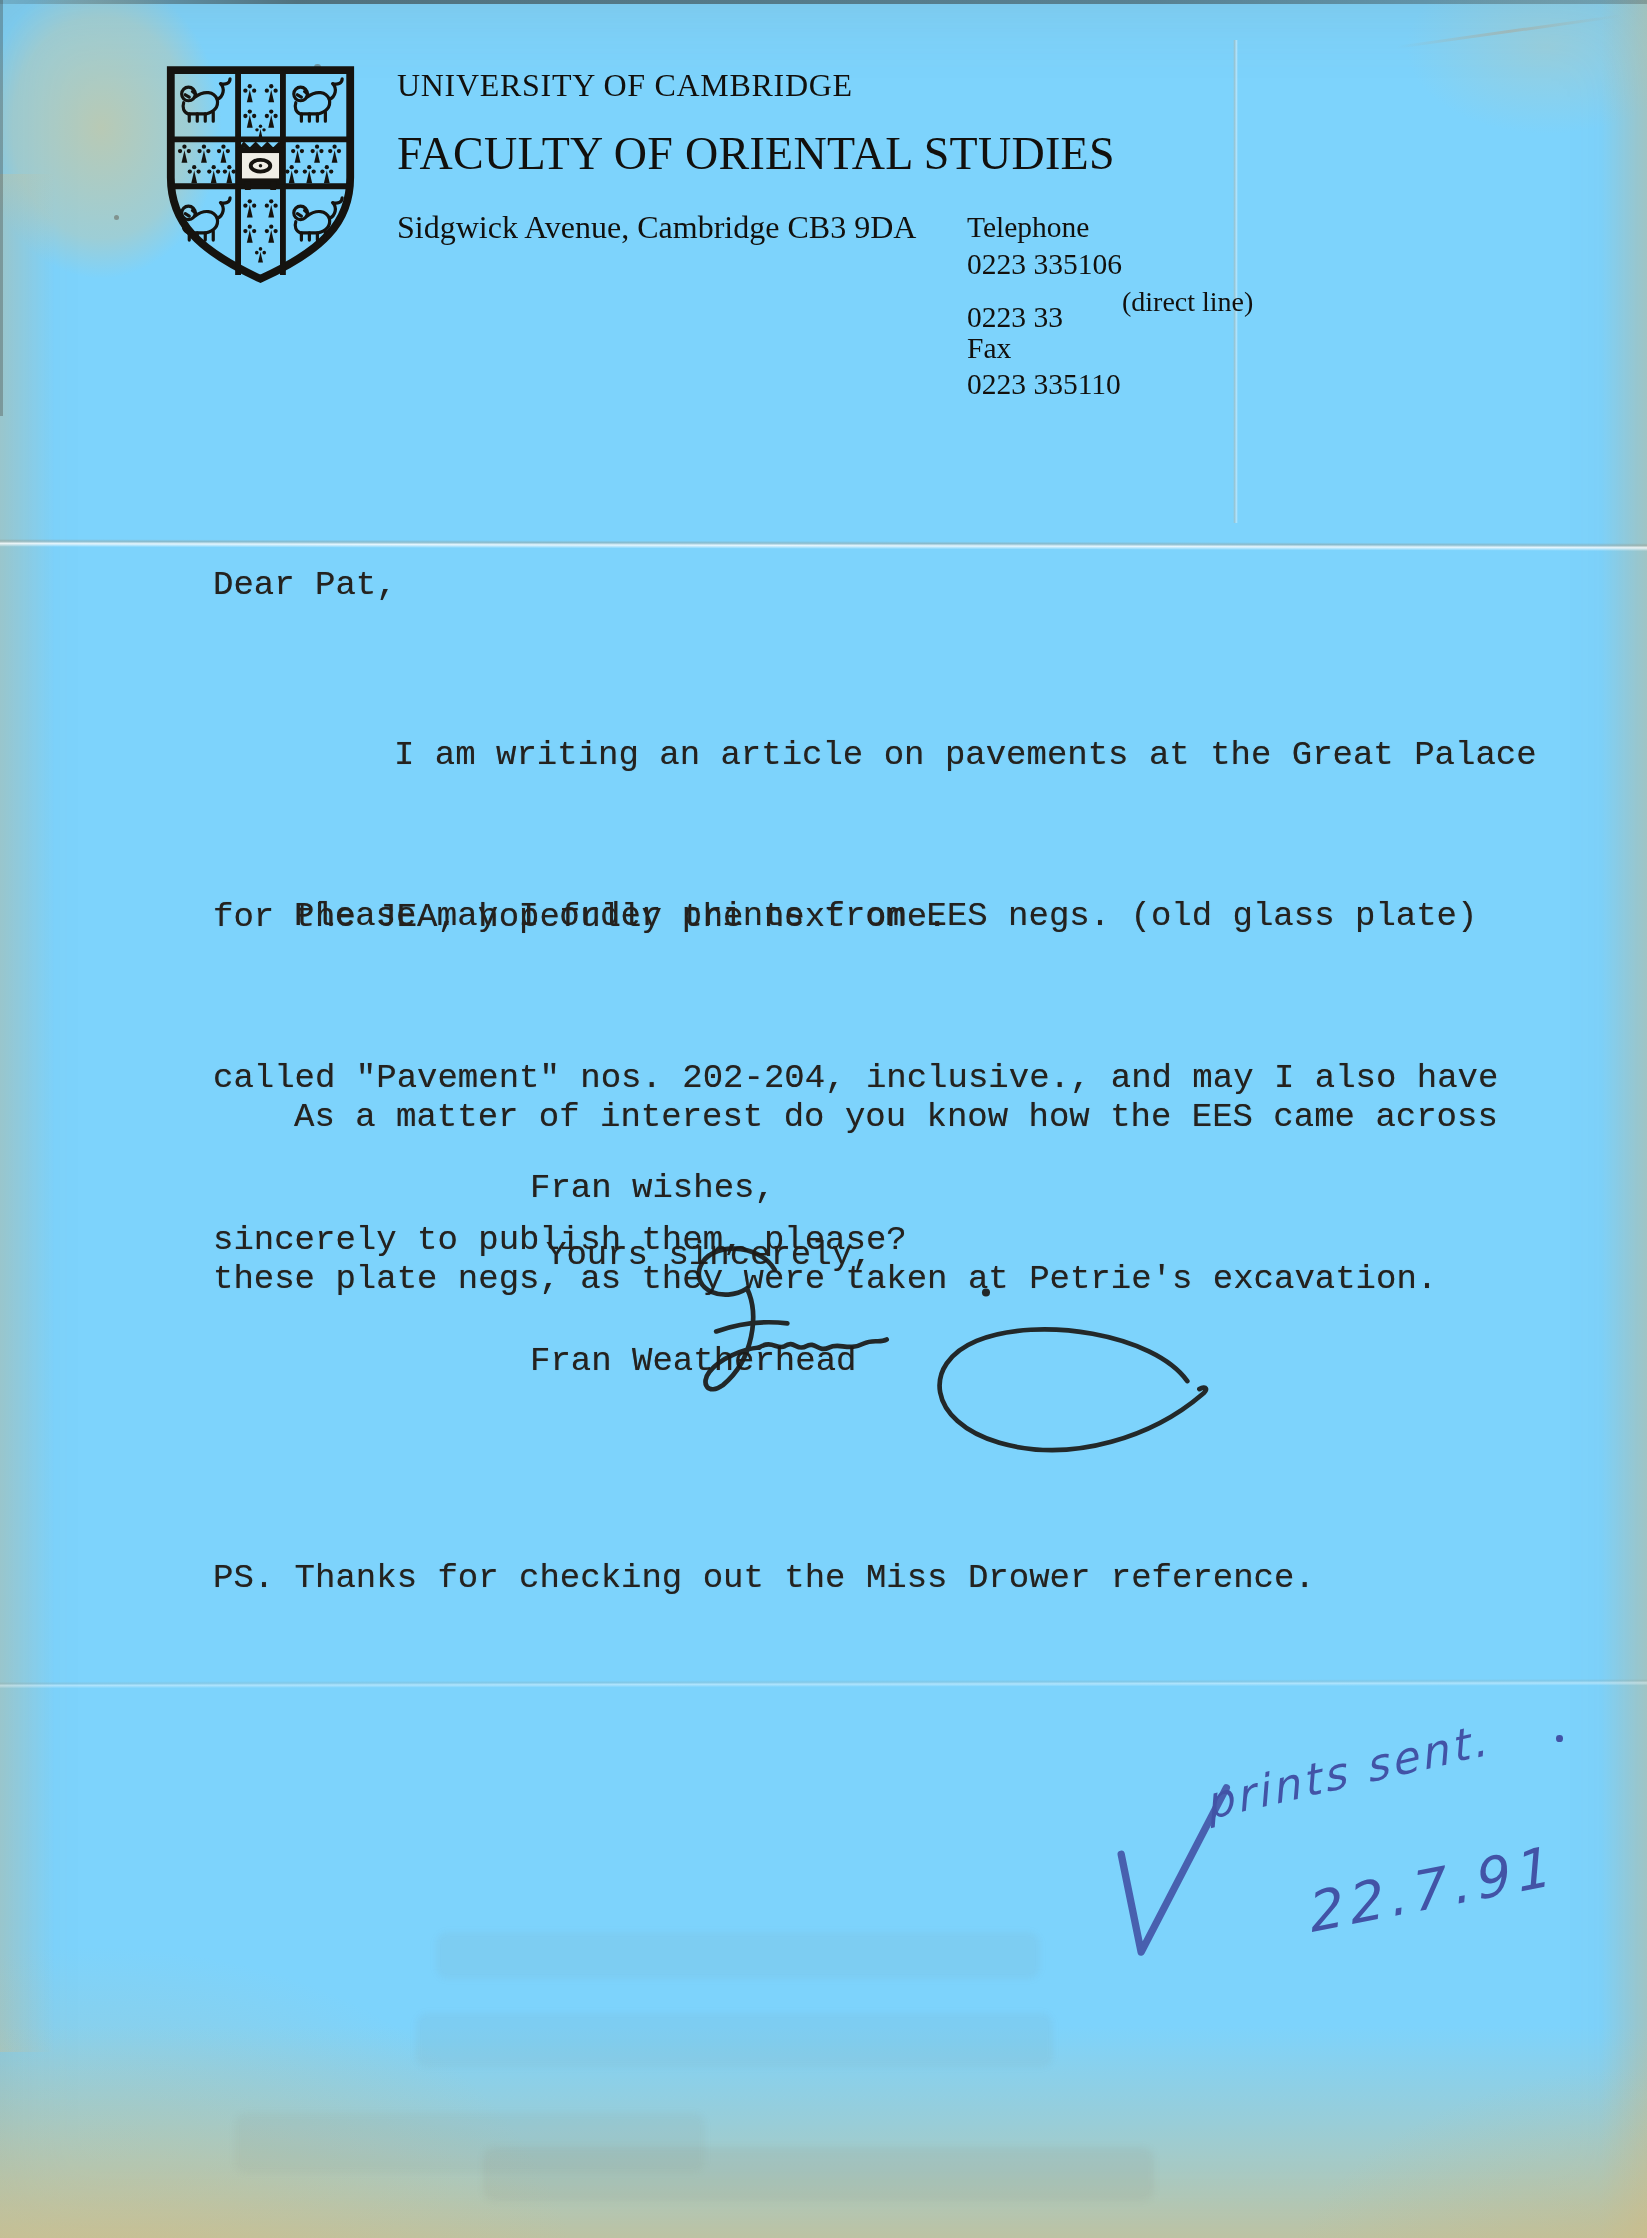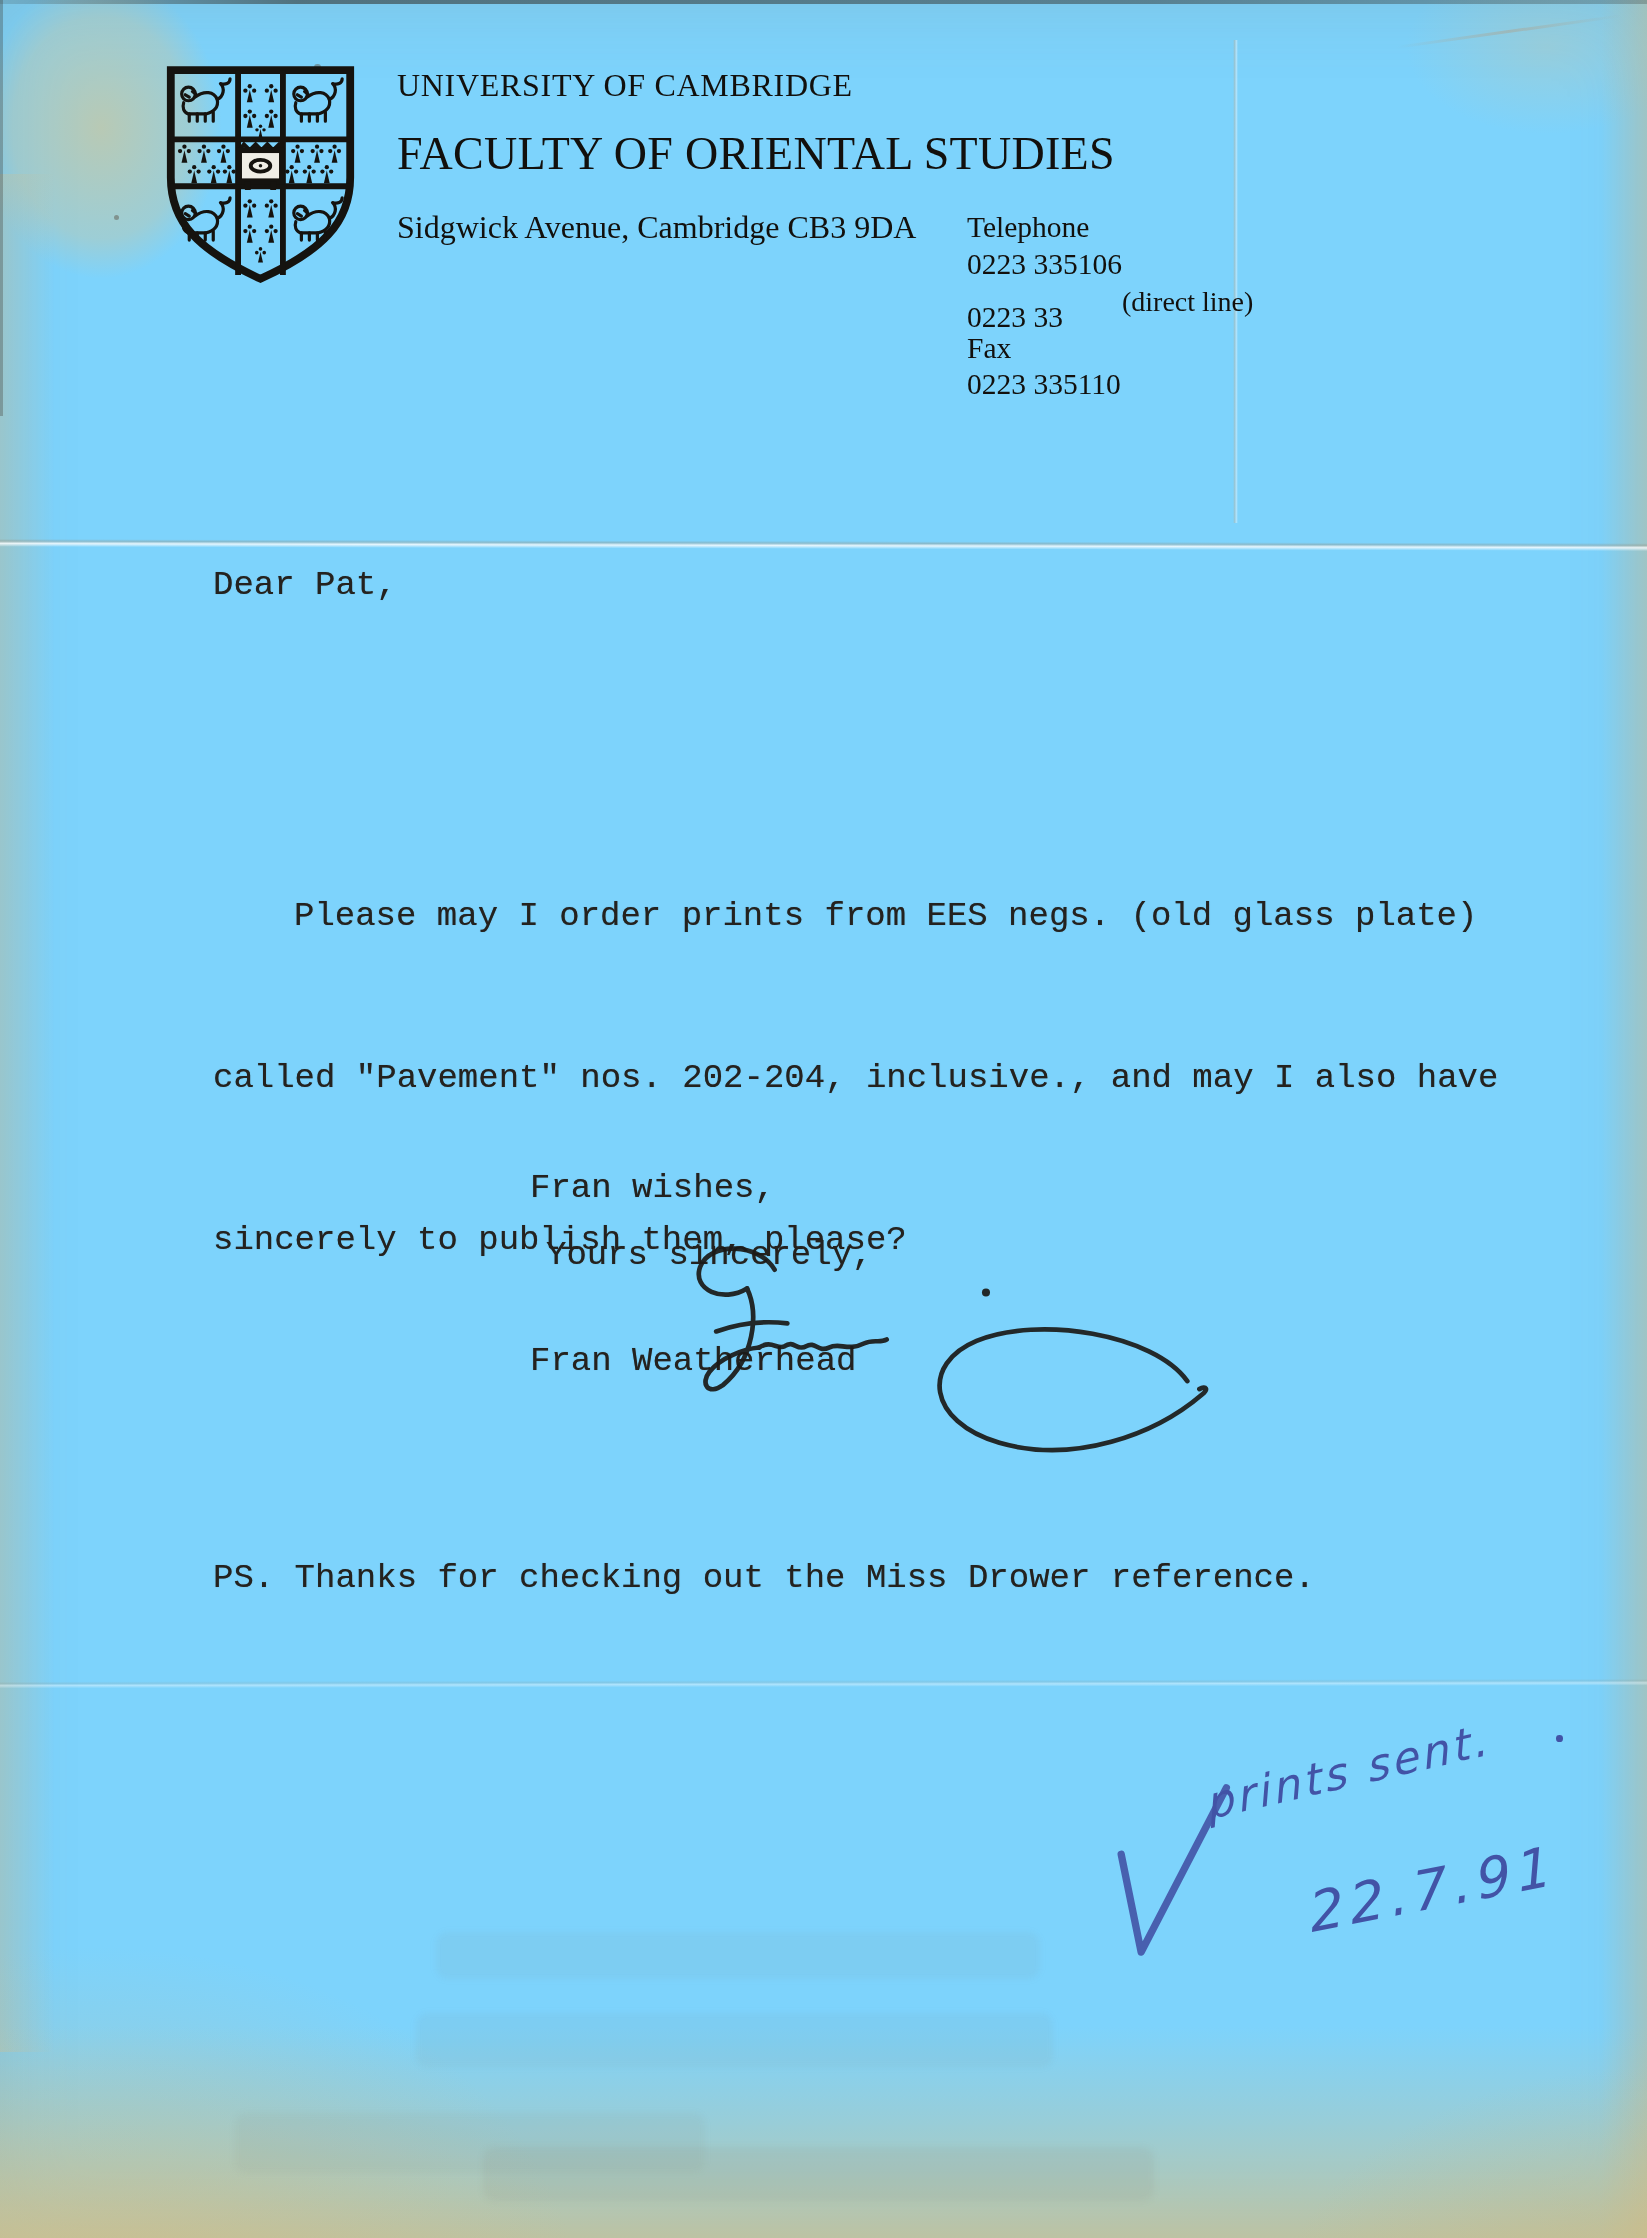--- a/index.html
+++ b/index.html
@@ -167,27 +167,35 @@
   <div class="abs serif" id="address">Sidgwick Avenue, Cambridge CB3 9DA</div>
   <div class="abs serif" id="tel-label">Telephone</div>
   <div class="abs serif" id="tel-number">0223 335106</div>
   <div class="abs serif" id="direct-number">0223 33</div>
   <div class="abs serif" id="direct-note">(direct line)</div>
   <div class="abs serif" id="fax-label">Fax</div>
   <div class="abs serif" id="fax-number">0223 335110</div>
 
   <div class="mono" id="salutation">Dear Pat,</div>
 
+  <div class="mono" id="para1">
+    <div class="indent9">I am writing an article on pavements at the Great Palace</div>
+    <div>for the JEA, hopefully the next one.</div>
+  </div>
 
   <div class="mono" id="para2">
     <div class="indent4">Please may I order prints from EES negs. (old glass plate)</div>
     <div>called "Pavement" nos. 202-204, inclusive., and may I also have</div>
     <div>sincerely to publish them, please?</div>
   </div>
 
+  <div class="mono" id="para3">
+    <div class="indent4">As a matter of interest do you know how the EES came across</div>
+    <div>these plate negs, as they were taken at Petrie's excavation.</div>
+  </div>
 
   <div class="mono" id="closing1">Fran wishes,</div>
   <div class="mono" id="closing2">Yours sincerely,</div>
   <div class="mono" id="signed-name">Fran Weatherhead</div>
   <div class="mono" id="postscript">PS. Thanks for checking out the Miss Drower reference.</div>
 
   <svg id="signature-svg" class="abs" width="604" height="282" viewBox="0 0 900 420">
     <g fill="none" stroke="#1b1a18" stroke-width="7" stroke-linecap="round" stroke-linejoin="round" opacity="0.92">
       <path d="M205 62 C182 22 108 20 94 58 C82 92 128 112 164 90"></path>
       <path d="M164 90 C182 128 174 196 128 234 C106 250 94 232 108 214 C124 194 158 180 182 178"></path>

